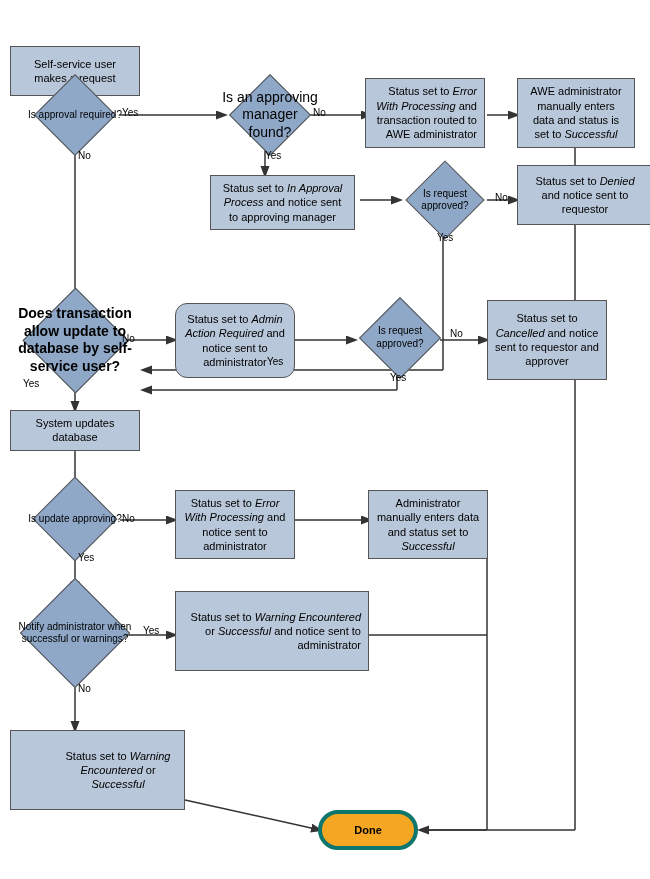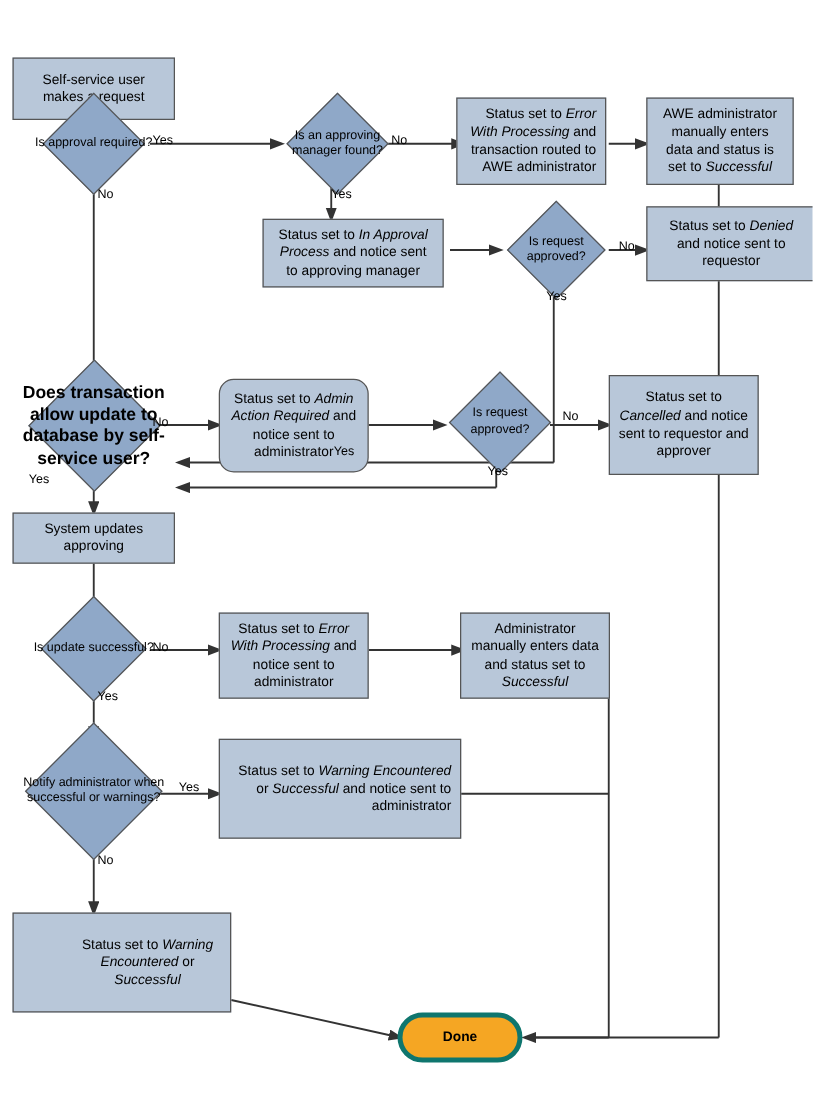--- a/index.html
+++ b/index.html
@@ -140,21 +140,21 @@
       <span>Is approval required?</span>
     </div>
   </div>
 
   <div style="position:absolute;left:122px;top:107px;font-size:10px;">Yes</div>
 
   <div style="position:absolute;left:78px;top:150px;font-size:10px;">No</div>
 
   <div class="diamond-wrap" style="left:215px;top:85px;width:110px;height:60px;">
     <div class="diamond" style="width:58px;height:58px;"></div>
-    <div class="diamond-text" style="width:100px;font-size:10px;">
+    <div class="diamond-text" style="width:100px;font-size:14px;">
       <span>Is an approving manager found?</span>
     </div>
   </div>
   <div style="position:absolute;left:313px;top:107px;font-size:10px;">No</div>
   <div style="position:absolute;left:265px;top:150px;font-size:10px;">Yes</div>
 
   <div class="shape rect" style="left:365px;top:78px;width:120px;min-height:70px;text-align:right;">
     <span>Status set to <em>Error With Processing</em> and transaction routed to AWE administrator</span>
   </div>
 
@@ -199,27 +199,27 @@
     </div>
   </div>
   <div style="position:absolute;left:450px;top:328px;font-size:10px;">No</div>
   <div style="position:absolute;left:390px;top:372px;font-size:10px;">Yes</div>
 
   <div class="shape rect" style="left:487px;top:300px;width:120px;min-height:80px;">
     <span>Status set to <em>Cancelled</em> and notice sent to requestor and approver</span>
   </div>
 
   <div class="shape rect" style="left:10px;top:410px;width:130px;min-height:40px;">
-    <span>System updates approving</span>
+    <span>System updates database</span>
   </div>
 
   <div class="diamond-wrap" style="left:20px;top:488px;width:110px;height:62px;">
     <div class="diamond" style="width:60px;height:60px;"></div>
     <div class="diamond-text" style="width:100px;font-size:10px;">
-      <span>Is update successful?</span>
+      <span>Is update approving?</span>
     </div>
   </div>
   <div style="position:absolute;left:122px;top:513px;font-size:10px;">No</div>
   <div style="position:absolute;left:78px;top:552px;font-size:10px;">Yes</div>
 
   <div class="shape rect" style="left:175px;top:490px;width:120px;min-height:60px;">
     <span>Status set to <em>Error With Processing</em> and notice sent to administrator</span>
   </div>
 
   <div class="shape rect" style="left:368px;top:490px;width:120px;min-height:60px;">

